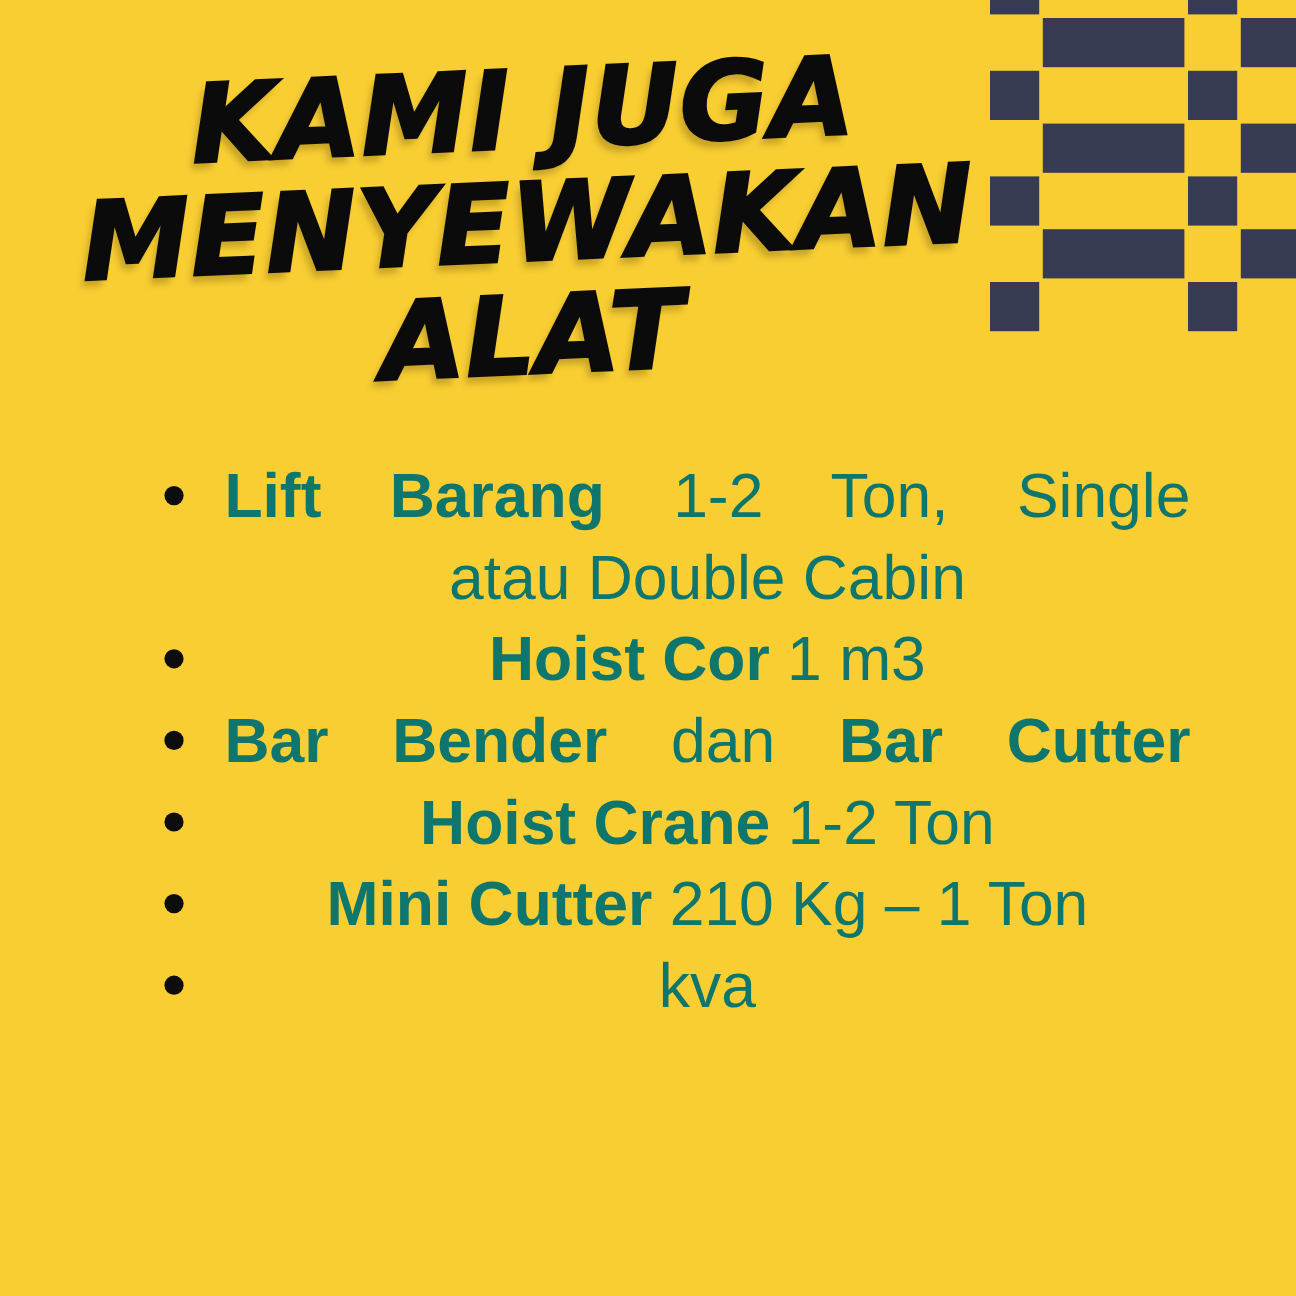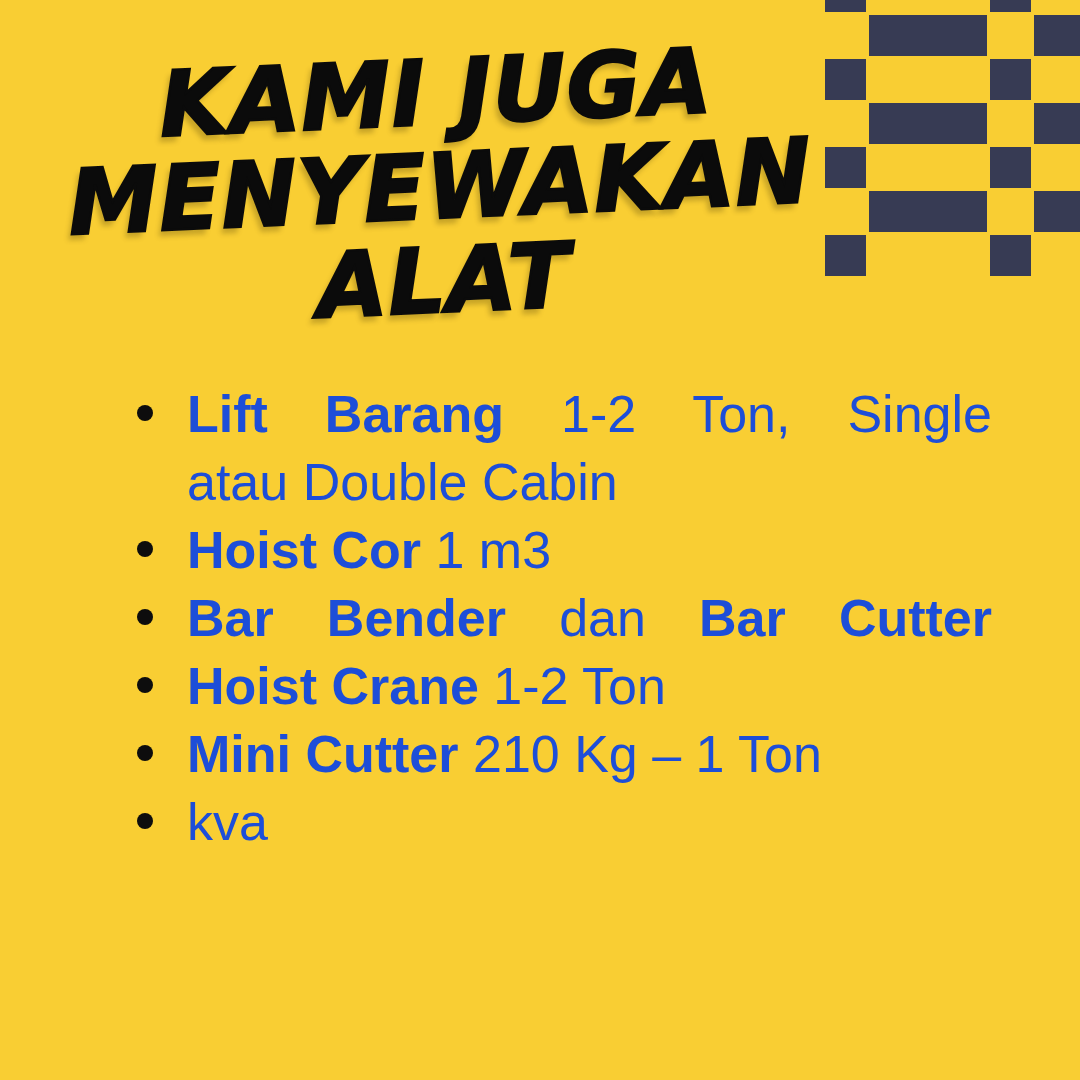--- a/index.html
+++ b/index.html
@@ -43,33 +43,33 @@
     position: absolute;
     left: 137px;
     top: 380px;
     width: 855px;
   }
   .item {
     position: relative;
     padding-left: 50px;
     font-size: 52px;
     line-height: 68px;
-    color: #1d4ed8;
+    color: #0f766e;
   }
   .dot {
     position: absolute;
     left: 0px;
     top: 25px;
     width: 16px;
     height: 16px;
     border-radius: 50%;
     background: #0d0d0d;
   }
   .line {
-    text-align: left;
+    text-align: center;
   }
   .line.justify {
     text-align: justify;
     text-align-last: justify;
   }
   .seg-bold {
     font-weight: bold;
   }
 
   

